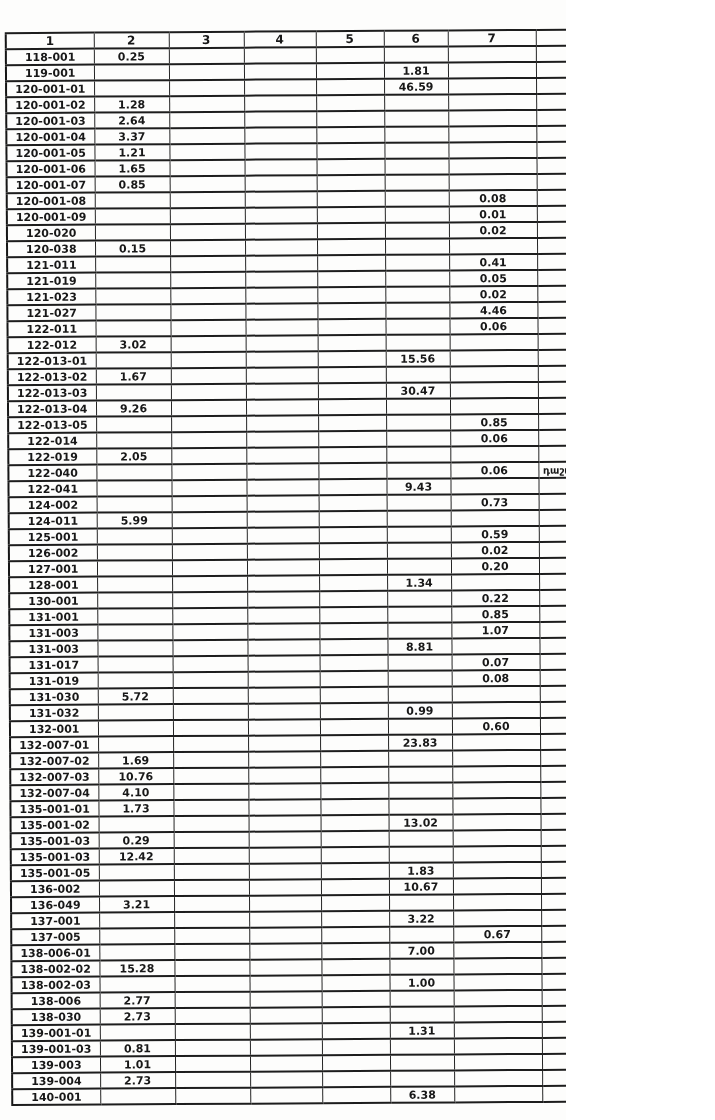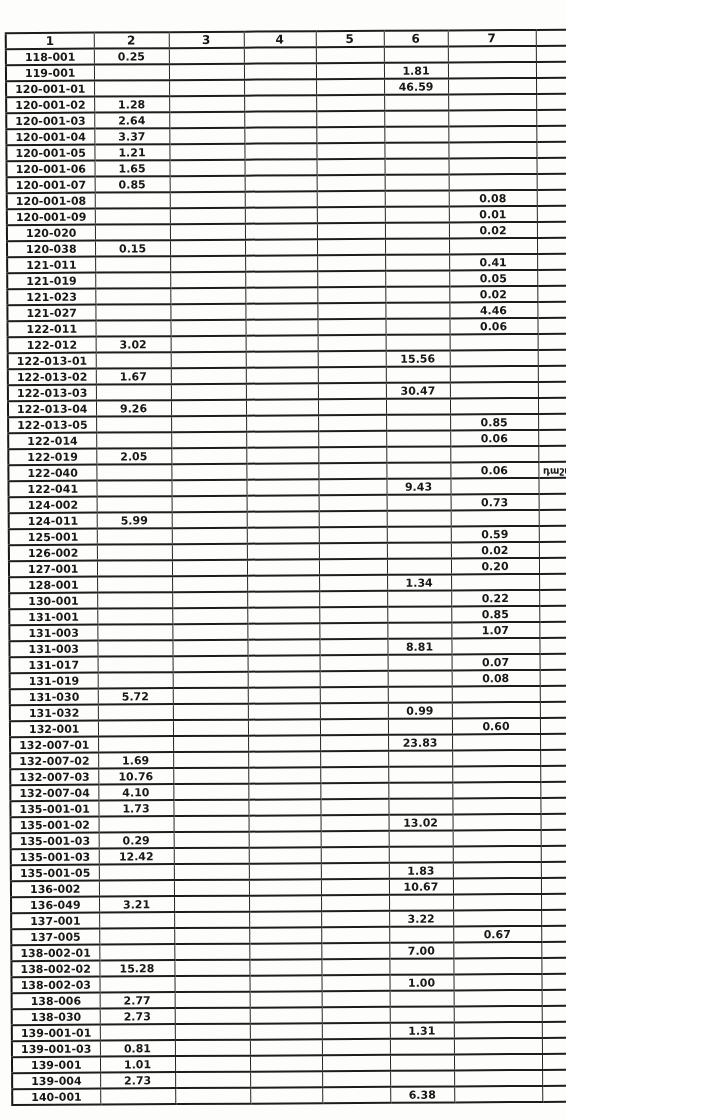--- a/index.html
+++ b/index.html
@@ -663,21 +663,21 @@
             <td class="c0">137-005</td>
             <td class="c1"></td>
             <td class="c2"></td>
             <td class="c3"></td>
             <td class="c4"></td>
             <td class="c5"></td>
             <td class="c6">0.67</td>
             <td class="c7"></td>
           </tr>
           <tr>
-            <td class="c0">138-002-01</td>
+            <td class="c0">138-006-01</td>
             <td class="c1"></td>
             <td class="c2"></td>
             <td class="c3"></td>
             <td class="c4"></td>
             <td class="c5">7.00</td>
             <td class="c6"></td>
             <td class="c7"></td>
           </tr>
           <tr>
             <td class="c0">138-002-02</td>
@@ -733,21 +733,21 @@
             <td class="c0">139-001-03</td>
             <td class="c1">0.81</td>
             <td class="c2"></td>
             <td class="c3"></td>
             <td class="c4"></td>
             <td class="c5"></td>
             <td class="c6"></td>
             <td class="c7"></td>
           </tr>
           <tr>
-            <td class="c0">139-001</td>
+            <td class="c0">139-003</td>
             <td class="c1">1.01</td>
             <td class="c2"></td>
             <td class="c3"></td>
             <td class="c4"></td>
             <td class="c5"></td>
             <td class="c6"></td>
             <td class="c7"></td>
           </tr>
           <tr>
             <td class="c0">139-004</td>

